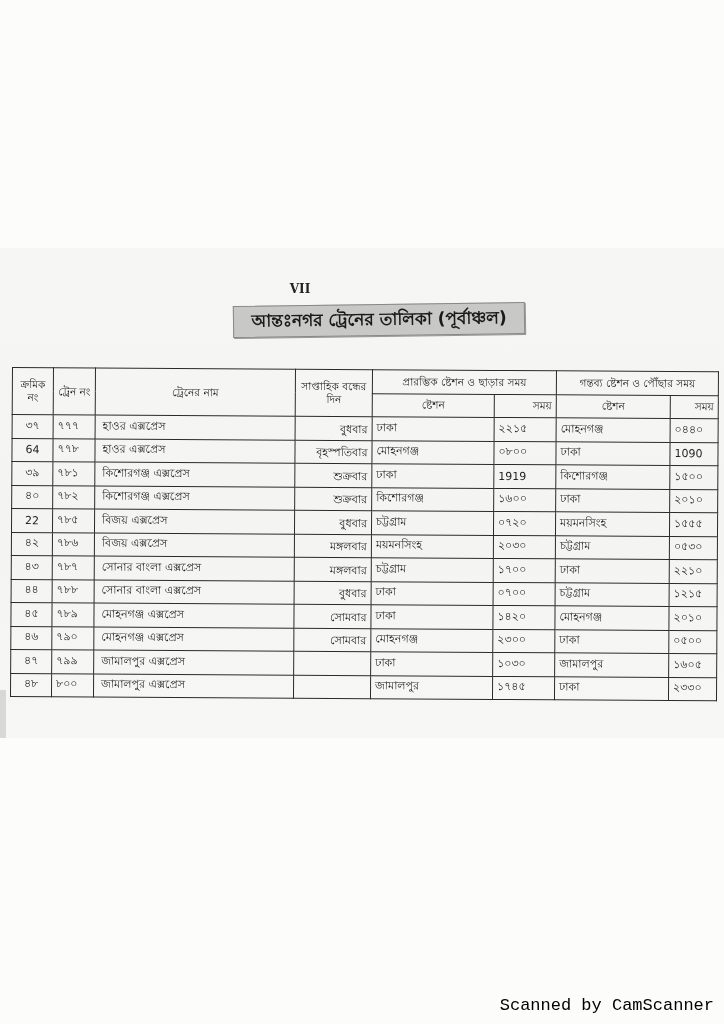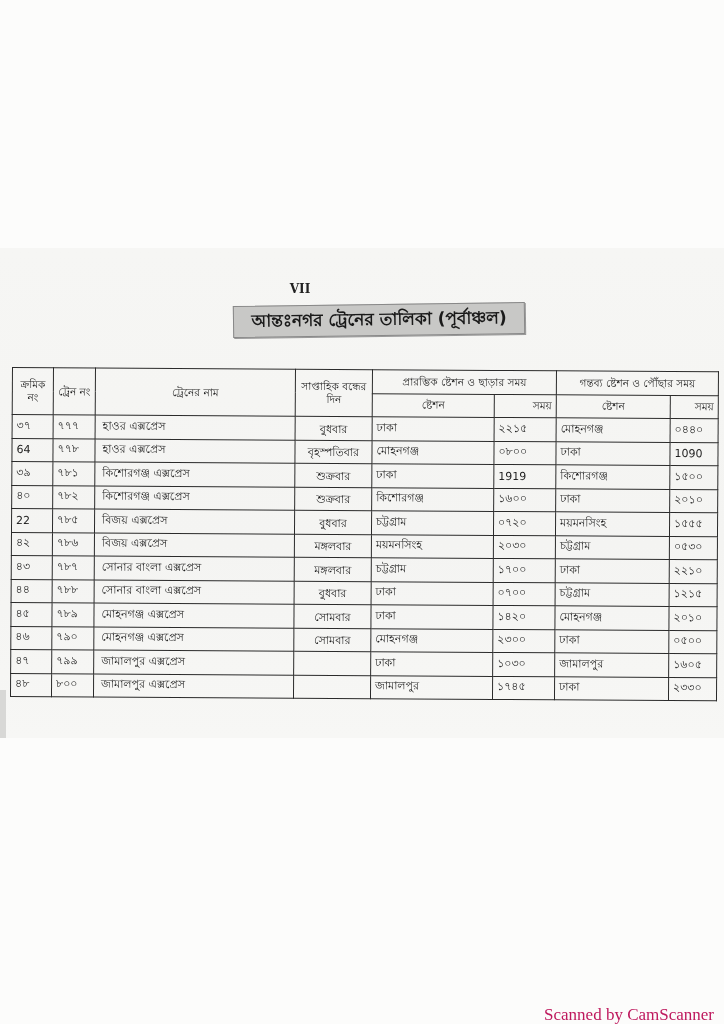--- a/index.html
+++ b/index.html
@@ -33,28 +33,28 @@
   table.trains {
     position: absolute; left: 12px; top: 367px; width: 706px;
     border-collapse: collapse; table-layout: fixed;
     font-size: 11px; transform: rotate(0.35deg); transform-origin: left top;
   }
   table.trains td, table.trains th {
     border: 1px solid #2b2b2b; padding: 0 4px; font-weight: normal;
     height: 22.5px; white-space: nowrap; overflow: hidden;
   }
   table.trains th { font-size: 10.5px; line-height: 13px; text-align: center; }
-  .c-serial { text-align: left; }
+  .c-serial { text-align: center; }
   .c-trainno { text-align: left; }
   .c-name { text-align: left; padding-left: 7px !important; }
-  .c-off { text-align: center; vertical-align: bottom; }
+  .c-off { text-align: right; vertical-align: bottom; }
   .c-center { text-align: left; margin-left: 9px; }
   .footer {
     position: absolute; right: 10px; top: 996px;
-    font-family: Liberation Serif, serif; font-size: 17px; color: #be185d; margin-top: 9px;
+    font-family: Liberation Mono, monospace; font-size: 17px; color: #000000;
   }
 </style>
 </head>
 <body>
 
 <div class="scan-band"></div>
 <div class="left-edge"></div>
 
 <div class="page-num">VII</div>
 <div class="title-box">

